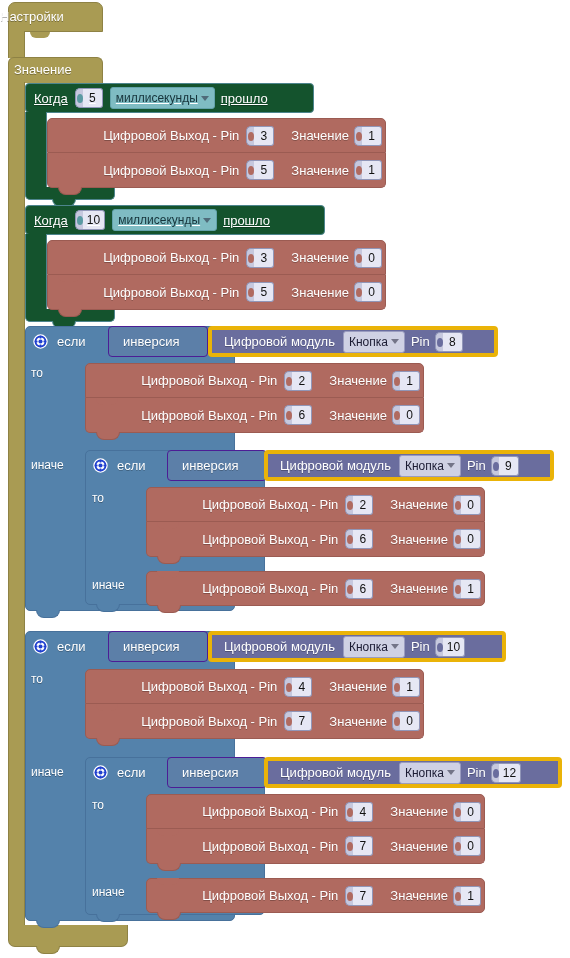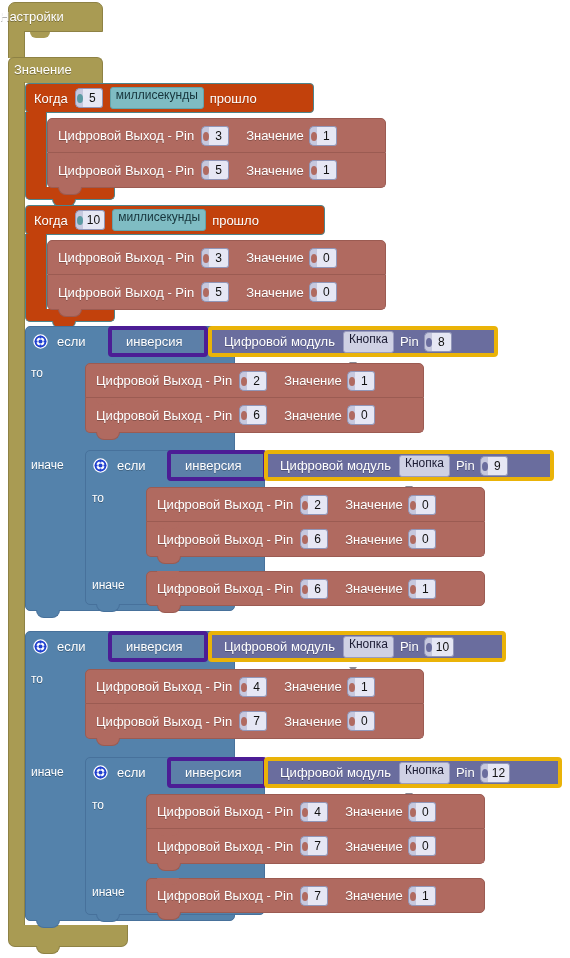--- a/index.html
+++ b/index.html
@@ -55,30 +55,30 @@
   }
   .bump {
     position: absolute;
     width: 22px; height: 7px;
     border-bottom-left-radius: 9px;
     border-bottom-right-radius: 9px;
   }
 
   
   .c-olive   { background:#a99b53; }
-  .c-teal    { background:#c2410c; }
+  .c-teal    { background:#14532d;text-decoration:underline; }
   .c-red     { background:#b06a60; }
   .c-blue    { background:#5482ab; }
   .c-slate   { background:#5c7fa8; }
   .c-purple  { background:#6a6d9e; }
 
   .b-teal   { border:1px solid #4d858d; }
-  .b-red    { border:1px solid #9b5b52; }
+  .b-red    { border:1px solid #9b5b52;justify-content:flex-end; }
   .b-blue   { border:1px solid #47719b; }
-  .b-slate  { border:4px solid #4c1d95; }
+  .b-slate  { border:1px solid #4c1d95; }
   .b-purple { border:4px solid #eab308; }
   .numwrap {
     display: inline-flex;
     align-items: center;
     margin: 0 3px;
   }
   .numwrap .plug {
     width: 8px; height: 20px;
     background: #c6c8de;
     border: 1px solid #9196b8;
@@ -112,30 +112,29 @@
     border-bottom-right-radius: 3px;
     box-sizing: border-box;
     color: #111;
     font-size: 12px;
     text-shadow: none;
   }
 
   
   .dropdown {
     display: inline-flex;
-    align-items: flex-start;
-    gap: 16px;
+    align-items: center;
+    gap: 3px;
     height: 20px;
     padding: 0 5px;
     margin: 0 4px;
     border-radius: 3px;
     color: #17313a;
     font-size: 12px;
     text-shadow: none;
-    flex-direction: column;
   }
   .dd-teal   { background:#7fbcc3; border:1px solid #63a3ab; color:#16343b; }
   .dd-purple { background:#cfd1e4; border:1px solid #9a9cc0; color:#1b1b33; }
   .dd-arrow {
     width: 0; height: 0;
     border-left: 4px solid transparent;
     border-right: 4px solid transparent;
     border-top: 5px solid rgba(40,40,60,.55);
   }
 

